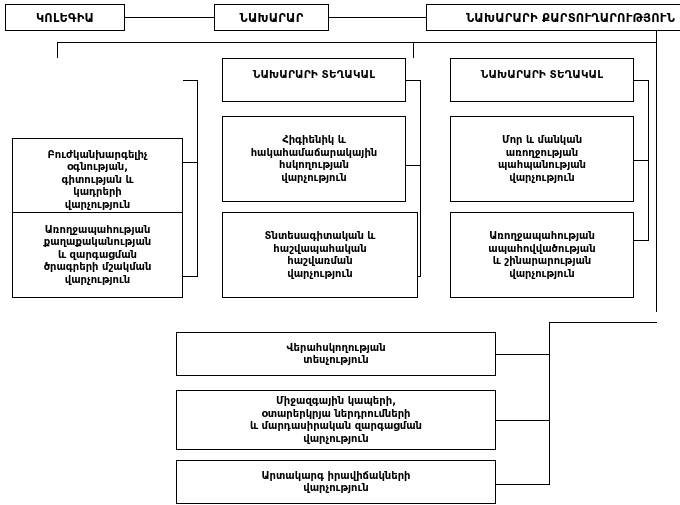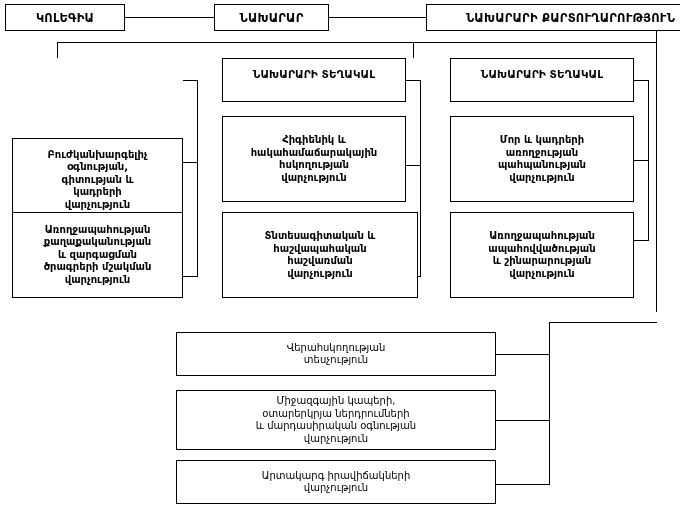--- a/index.html
+++ b/index.html
@@ -46,21 +46,21 @@
     align-items:flex-start;
   }
   .lead .txt{padding-top:9px;line-height:12px;}
   .unit{
     font-size:10px;
     font-weight:bold;
     line-height:12.5px;
   }
   .wide{
     font-size:10px;
-    font-weight:normal;
+    font-weight:bold;
     line-height:12.5px;
   }
   
   .ln{
     position:absolute;
     background:#000000;
     z-index:1;
   }
   .h{height:1px;}
   .v{width:1px;}
@@ -146,42 +146,42 @@
   </div>
 
   <div class="box unit" style="left:222px;top:212px;width:196px;height:86px;">
     <span class="txt">Տնտեսագիտական և
 հաշվապահական
 հաշվառման
 վարչություն</span>
   </div>
 
   <div class="box unit" style="left:450px;top:116px;width:184px;height:86px;">
-    <span class="txt">Մոր և կադրերի
+    <span class="txt">Մոր և մանկան
 առողջության
 պահպանության
 վարչություն</span>
   </div>
 
   <div class="box unit" style="left:450px;top:212px;width:184px;height:86px;">
     <span class="txt">Առողջապահության
 ապահովվածության
 և շինարարության
 վարչություն</span>
   </div>
 
   <div class="box wide" style="left:176px;top:332px;width:320px;height:44px;">
     <span class="txt">Վերահսկողության
 տեսչություն</span>
   </div>
 
   <div class="box wide" style="left:176px;top:390px;width:320px;height:60px;">
     <span class="txt">Միջազգային կապերի,
 օտարերկրյա ներդրումների
-և մարդասիրական օգնության
+և մարդասիրական զարգացման
 վարչություն</span>
   </div>
 
   <div class="box wide" style="left:176px;top:460px;width:320px;height:44px;text-align:center;">
     <span class="txt">Արտակարգ իրավիճակների
 վարչություն</span>
   </div>
 
 </div>
 

